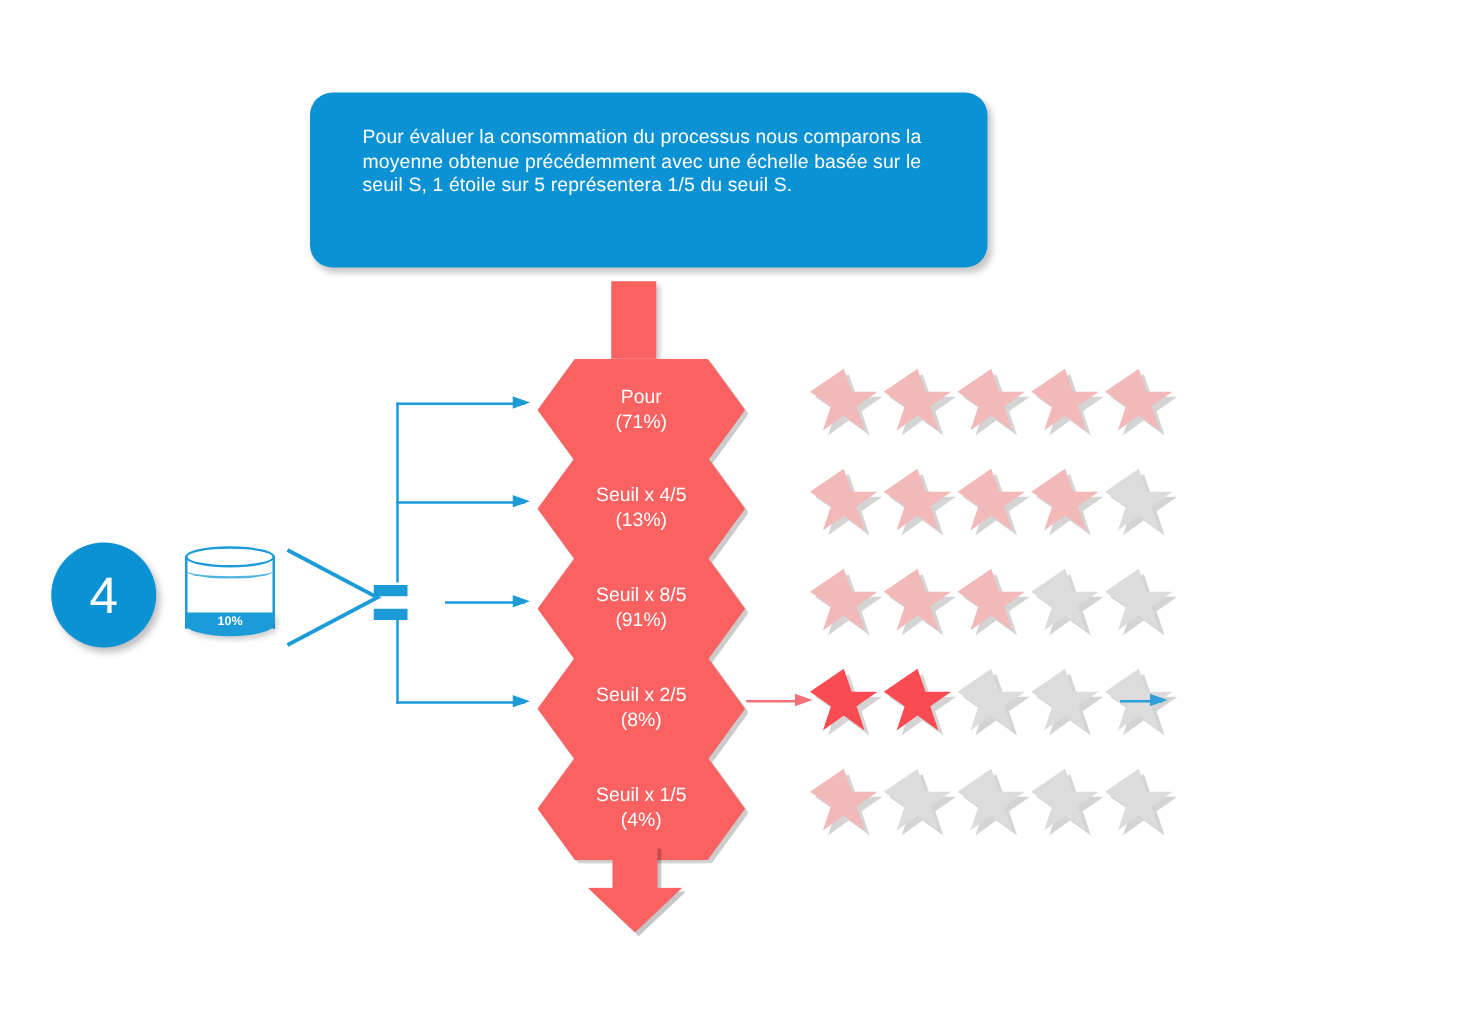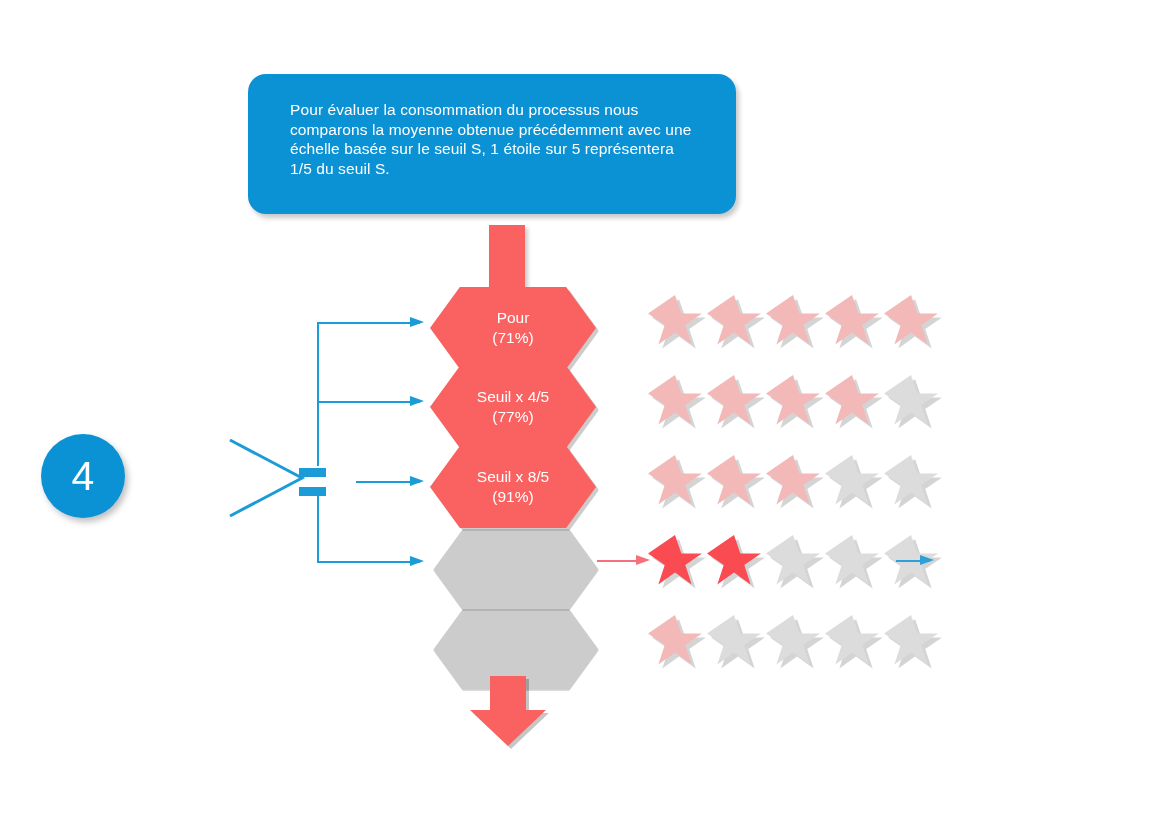--- a/index.html
+++ b/index.html
@@ -29,21 +29,21 @@
     position: absolute;
     background: #0b92d5;
     border-radius: 16px;
     box-shadow: 3px 4px 5px rgba(0,0,0,0.22);
     color: #ffffff;
     box-sizing: border-box;
   }
   #top-callout {
     left: 248px;
     top: 74px;
-    width: 488px;
+    width: 542px;
     height: 140px;
     border-radius: 18px;
     padding: 26px 40px 0 42px;
   }
   #top-callout .ctext {
     font-size: 15.5px;
     line-height: 19.5px;
     white-space: pre-line;
     letter-spacing: 0.1px;
   }
@@ -207,20 +207,27 @@
 <div id="canvas">
 
   <div class="callout" id="top-callout">
     <div class="ctext nosel">Pour évaluer la consommation du processus nous comparons la moyenne obtenue précédemment  avec une échelle basée sur le seuil S, 1 étoile sur 5 représentera 1/5 du seuil S.</div>
   </div>
 
   <div class="abs" id="step-circle">
     <span class="nosel">4</span>
   </div>
 
+  <div class="abs" id="cylinder-wrap">
+    <div id="cyl-body"></div>
+    <div id="cyl-fill"></div>
+    <div id="cyl-mid"></div>
+    <div id="cyl-top"></div>
+    <div id="cyl-fill-label" class="nosel">10%</div>
+  </div>
 
   <svg class="abs" style="left:228px; top:436px;" width="82" height="84">
     <polyline points="2,4 74,42 2,80" fill="none" stroke="#1b9bd8" stroke-width="3"></polyline>
   </svg>
 
   <div class="eqbar" style="left:299px; top:468px;"></div>
   <div class="eqbar" style="left:299px; top:487px;"></div>
 
   <div class="bline" style="left:317px; top:322px; width:2px; height:144px;"></div>
 
@@ -250,32 +257,40 @@
 
   <div class="hex-shadow" style="left:433px; top:290px;"></div>
   <div class="hex" style="left:430px; top:287px;">
     <div class="nosel">Pour</div>
     <div class="nosel">(71%)</div>
   </div>
 
   <div class="hex-shadow" style="left:433px; top:369px;"></div>
   <div class="hex" style="left:430px; top:366px;">
     <div class="nosel">Seuil x 4/5</div>
-    <div class="nosel">(77%)</div>
+    <div class="nosel">(13%)</div>
   </div>
 
   <div class="hex-shadow" style="left:433px; top:449px;"></div>
   <div class="hex" style="left:430px; top:446px;">
     <div class="nosel">Seuil x 8/5</div>
     <div class="nosel">(91%)</div>
   </div>
 
   <div class="hex-shadow" style="left:433px; top:529px;"></div>
+  <div class="hex" style="left:430px; top:526px;">
+    <div class="nosel">Seuil x 2/5</div>
+    <div class="nosel">(8%)</div>
+  </div>
 
   <div class="hex-shadow" style="left:433px; top:609px;"></div>
+  <div class="hex" style="left:430px; top:606px;">
+    <div class="nosel">Seuil x 1/5</div>
+    <div class="nosel">(4%)</div>
+  </div>
 
   <div class="abs" id="arrow-bottom-shadow">
     <div class="shaft"></div>
       <div class="head"></div>
   </div>
   <div class="abs" id="arrow-bottom">
     <div class="shaft"></div>
     <div class="head"></div>
   </div>
 

